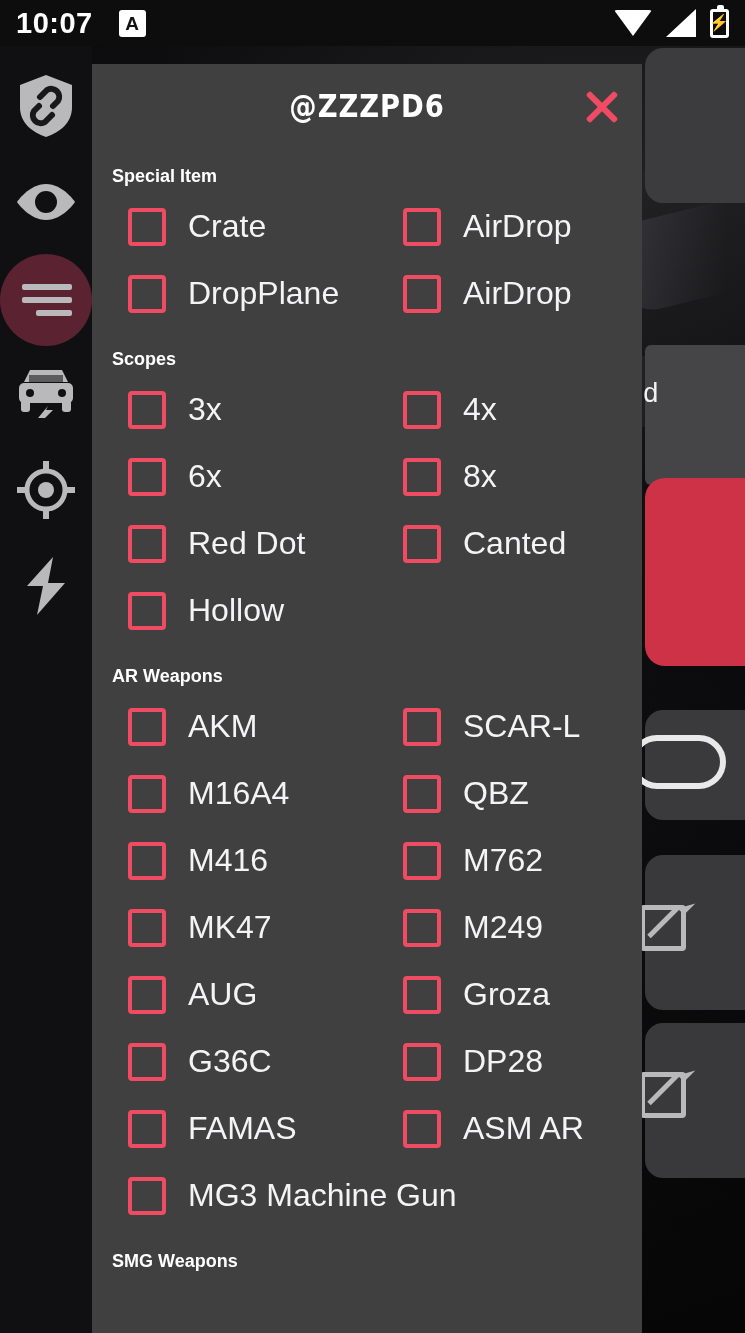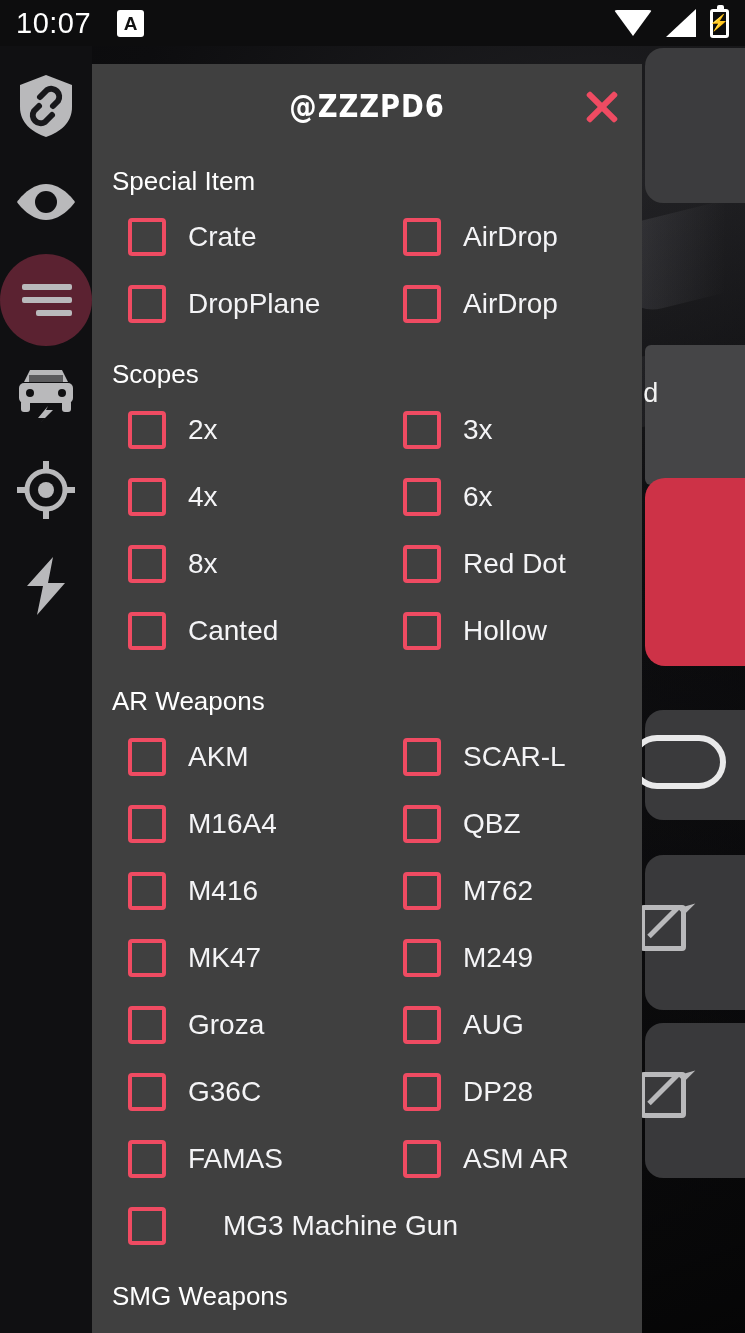--- a/index.html
+++ b/index.html
@@ -67,21 +67,21 @@
     border-left: 9px solid transparent; border-bottom: 16px solid #b9b9bb;
     transform: rotate(45deg);
   }
 
   
   .statusbar {
     position: absolute; left: 0; top: 0; width: 745px; height: 46px;
     background: #0d0d0e; display: flex; align-items: center;
     padding: 0 16px; z-index: 40;
   }
-  .sb-time { color:#fff; font-size: 29px; font-weight: 400; letter-spacing: .5px; }
+  .sb-time { color:#fff; font-size: 29px; font-weight: 700; letter-spacing: .5px; }
   .sb-appicon {
     width: 27px; height: 27px; background:#fff; border-radius: 3px;
     margin-left: 26px; color:#111; font-size: 19px; font-weight: 700;
     display:flex; align-items:center; justify-content:center; line-height:1;
   }
   .sb-right { margin-left:auto; display:flex; align-items:center; gap: 14px; }
   .ico-wifi {
     width: 0; height: 0; border-left: 19px solid transparent;
     border-right: 19px solid transparent; border-top: 26px solid #fff;
     border-radius: 3px;
@@ -149,39 +149,39 @@
   .close-btn::before, .close-btn::after {
     content:""; position:absolute; left: 2px; top: 18px;
     width: 40px; height: 6px; background:#ef4b62; border-radius: 2px;
   }
   .close-btn::before { transform: rotate(45deg); }
   .close-btn::after  { transform: rotate(-45deg); }
 
   .drawer-body { padding: 0 0 0 0; }
   .section { margin-bottom: 4px; }
   .section-title {
-    color:#ffffff; font-size: 26px; font-weight: 400;
+    color:#ffffff; font-size: 18px; font-weight: 700;
     padding: 18px 0 6px 20px;
   }
   .grid {
     display: grid; grid-template-columns: 275px 275px;
     row-gap: 0px;
   }
   .opt {
     display: flex; align-items: center; height: 67px; padding-left: 36px;
     cursor: pointer;
   }
   .cb {
     width: 38px; height: 38px; min-width: 38px;
     border: 4px solid #ef4b62; border-radius: 4px; background: transparent;
   }
   .opt-label {
-    color:#f4f4f6; font-size: 28px; margin-left: 22px; white-space: nowrap;
-  }
-  .opt.full { grid-column: 1 / span 2; gap: 35px; }
+    color:#f4f4f6; font-size: 32px; margin-left: 22px; white-space: nowrap;
+  }
+  .opt.full { grid-column: 1 / span 2; }
 </style>
 </head>
 <body>
 
 <div id="root">
 
   <div class="bg-app">
     <div class="bg-photo"></div>
     <div class="bg-card c1"></div>
     <div class="bg-card c2"></div>
@@ -298,24 +298,20 @@
               <span class="cb"></span>
               <span class="opt-label">AirDrop</span>
             </div>
           </div>
         </div>
         <div class="section">
           <div class="section-title">Scopes</div>
           <div class="grid">
             <div class="opt">
               <span class="cb"></span>
-              <span class="opt-label">2x</span>
-            </div>
-            <div class="opt">
-              <span class="cb"></span>
               <span class="opt-label">3x</span>
             </div>
             <div class="opt">
               <span class="cb"></span>
               <span class="opt-label">4x</span>
             </div>
             <div class="opt">
               <span class="cb"></span>
               <span class="opt-label">6x</span>
             </div>
@@ -367,25 +363,25 @@
             <div class="opt">
               <span class="cb"></span>
               <span class="opt-label">MK47</span>
             </div>
             <div class="opt">
               <span class="cb"></span>
               <span class="opt-label">M249</span>
             </div>
             <div class="opt">
               <span class="cb"></span>
+              <span class="opt-label">AUG</span>
+            </div>
+            <div class="opt">
+              <span class="cb"></span>
               <span class="opt-label">Groza</span>
-            </div>
-            <div class="opt">
-              <span class="cb"></span>
-              <span class="opt-label">AUG</span>
             </div>
             <div class="opt">
               <span class="cb"></span>
               <span class="opt-label">G36C</span>
             </div>
             <div class="opt">
               <span class="cb"></span>
               <span class="opt-label">DP28</span>
             </div>
             <div class="opt">

